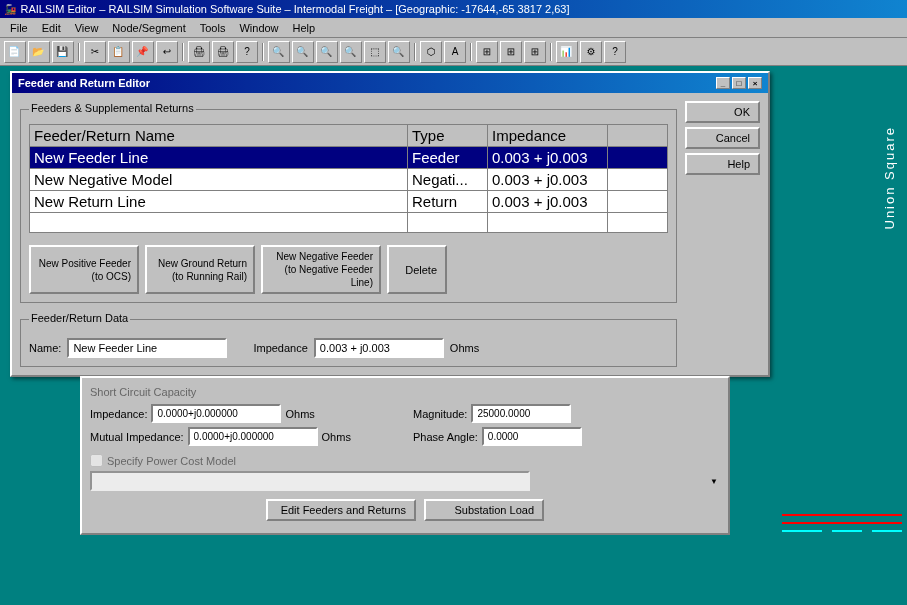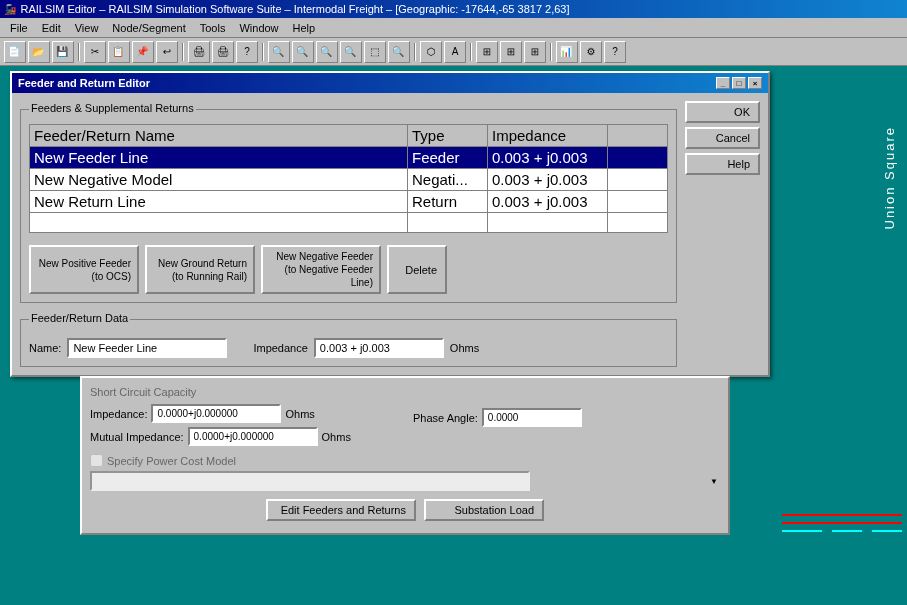--- a/index.html
+++ b/index.html
@@ -466,20 +466,24 @@
             <input class="win-input" type="text" style="width: 130px; font-size: 10px;" value="0.0000+j0.000000">
             <span>Ohms</span>
           </div>
           <div class="field-row" style="margin-top:4px;">
             <span class="field-label">Mutual Impedance:</span>
             <input class="win-input" type="text" style="width: 130px; font-size: 10px;" value="0.0000+j0.000000">
             <span>Ohms</span>
           </div>
         </div>
         <div>
+          <div class="field-row">
+            <span class="field-label">Magnitude:</span>
+            <input class="win-input" type="text" style="width: 100px; font-size: 10px;" value="25000.0000">
+          </div>
           <div class="field-row" style="margin-top:4px;">
             <span class="field-label">Phase Angle:</span>
             <input class="win-input" type="text" style="width: 100px; font-size: 10px;" value="0.0000">
           </div>
         </div>
       </div>
 
       <div style="margin-top:8px;">
         <label class="win-check">
           <input type="checkbox" disabled="" style="">

